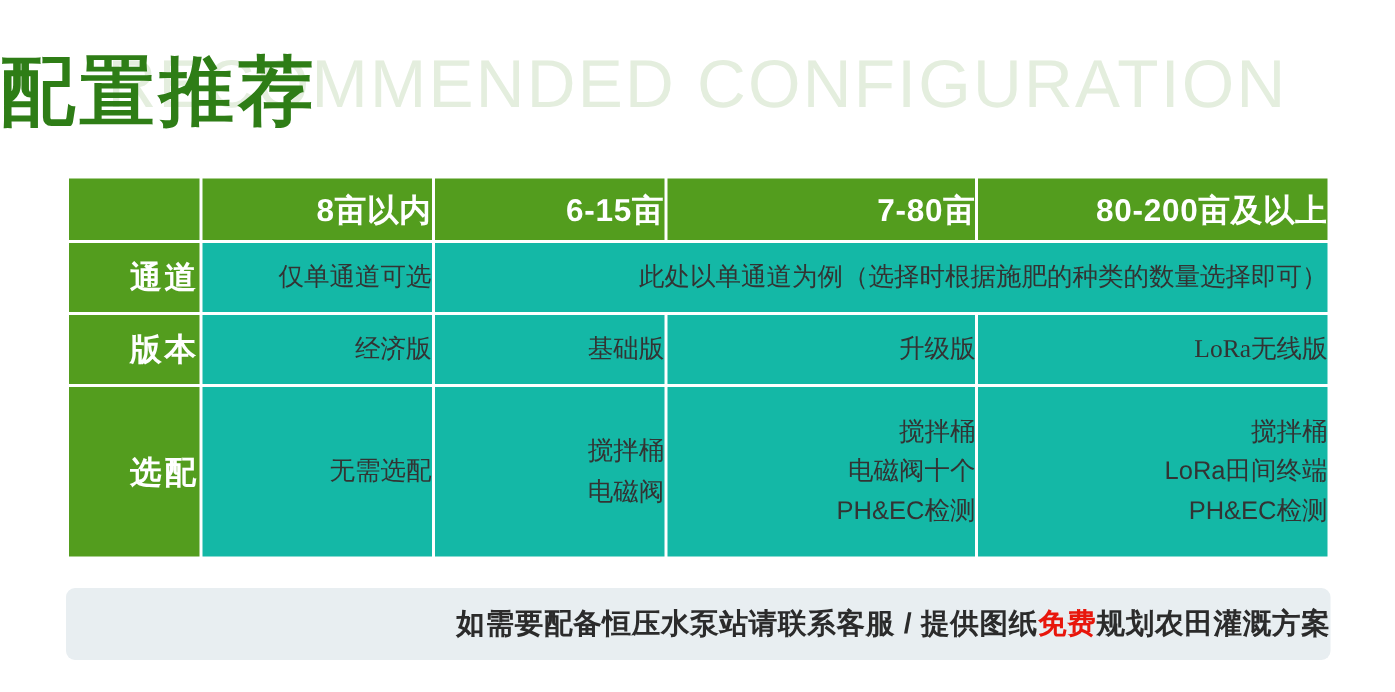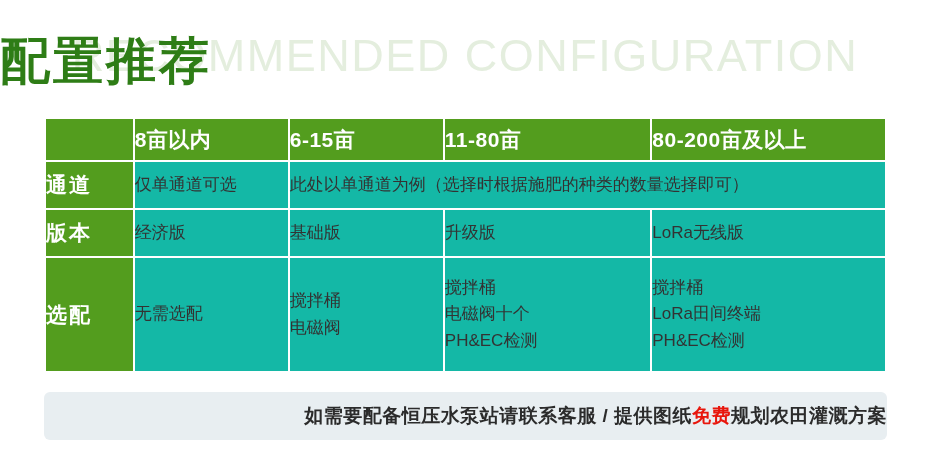--- a/index.html
+++ b/index.html
@@ -57,21 +57,21 @@
     top: 117px;
     width: 843px;
     border-collapse: separate;
     border-spacing: 2px;
     table-layout: fixed;
   }
   .config-table td,
   .config-table th {
     padding: 0;
     margin: 0;
-    text-align: left;
+    text-align: right;
     vertical-align: middle;
   }
 
   .col-label  { width: 86px; }
   .col-c1     { width: 152px; }
   .col-c2     { width: 152px; }
   .col-c3     { width: 204px; }
   .col-c4     { width: 231px; }
 
   .hdr-cell {
@@ -93,21 +93,21 @@
     font-weight: bold;
     letter-spacing: 2px;
   }
   .data-cell {
     background: #14b8a6;
     color: #333333;
     font-size: 17px;
     line-height: 1.55;
   }
   .r-tall { height: 113px; }
-  .r-norm { height: 46px; }
+  .r-norm { height: 46px; font-family: Liberation Serif, serif; }
 
   .multi-line span {
     display: block;
   }
 
   
   .footer-bar {
     position: absolute;
     left: 44px;
     top: 392px;
@@ -144,21 +144,21 @@
     <col class="col-c1">
     <col class="col-c2">
     <col class="col-c3">
     <col class="col-c4">
   </colgroup>
   <thead>
     <tr>
       <th class="hdr-blank"></th>
       <th class="hdr-cell">8亩以内</th>
       <th class="hdr-cell">6-15亩</th>
-      <th class="hdr-cell">11-80亩</th>
+      <th class="hdr-cell">7-80亩</th>
       <th class="hdr-cell">80-200亩及以上</th>
     </tr>
   </thead>
   <tbody>
     <tr>
       <td class="row-label r-norm">通道</td>
       <td class="data-cell r-norm">仅单通道可选</td>
       <td class="data-cell r-norm" colspan="3">此处以单通道为例（选择时根据施肥的种类的数量选择即可）</td>
     </tr>
     <tr>

